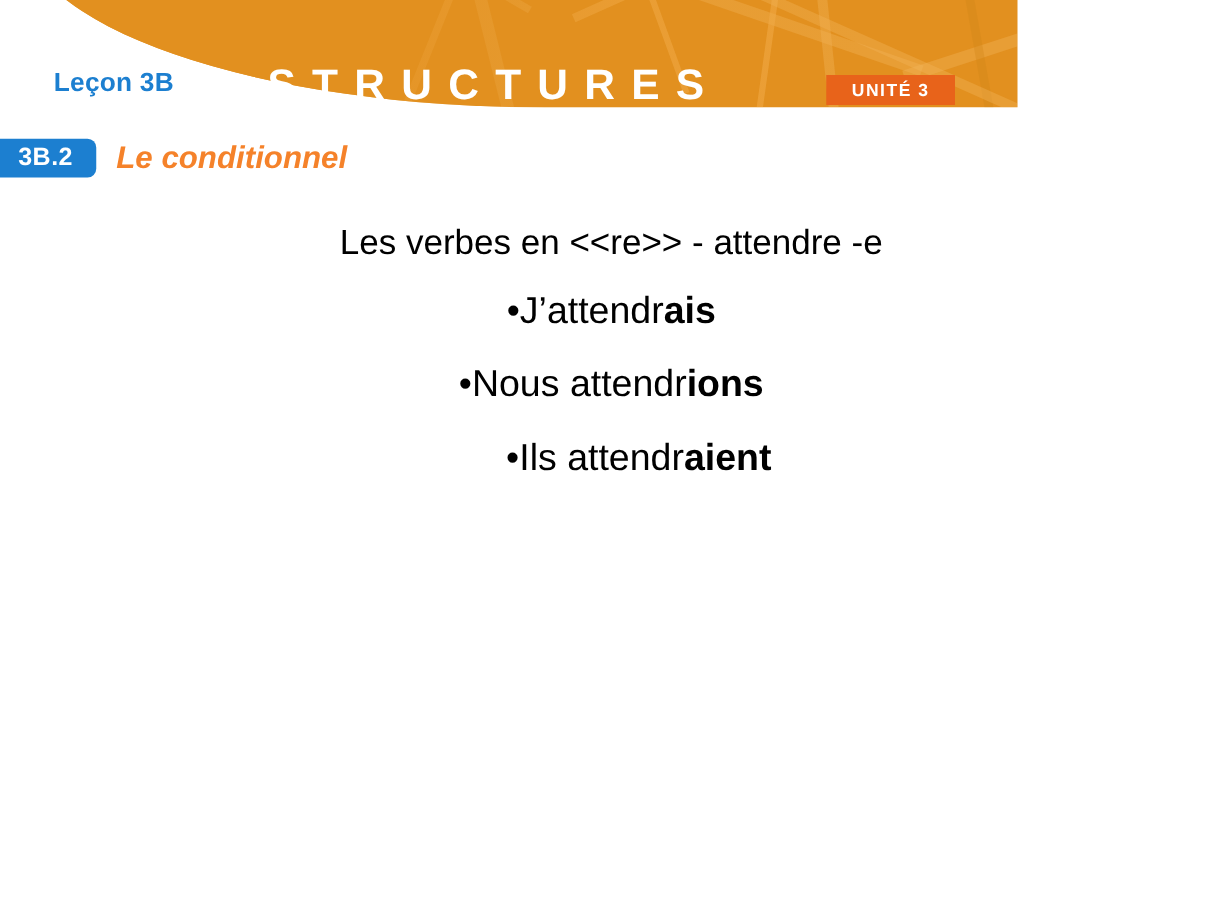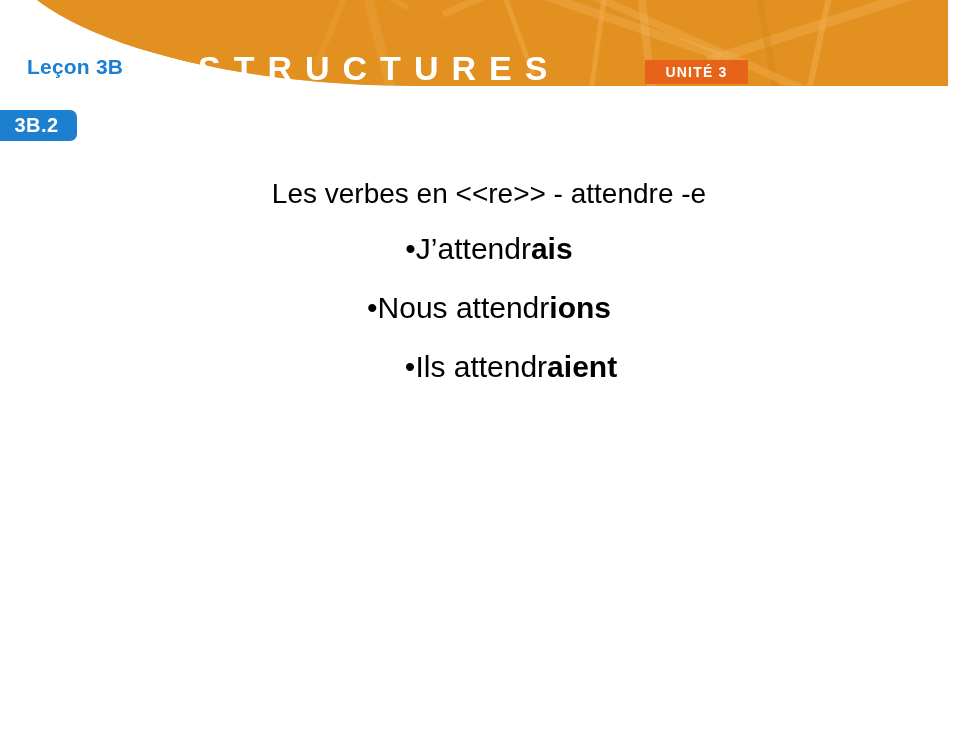--- a/index.html
+++ b/index.html
@@ -18,23 +18,23 @@
   
   .slide {
     position: relative;
     width: 978px;
     height: 734px;
     background: #ffffff;
   }
 
   .header-banner {
     position: absolute;
-    left: 0;
+    left: 16px;
     top: 0;
-    width: 948px;
+    width: 798px;
     height: 86px;
     overflow: hidden;
   }
 
   
   .banner-shape {
     position: absolute;
     left: 0;
     top: -60px;
     width: 978px;
@@ -126,20 +126,21 @@
     white-space: nowrap;
   }
 
   
   .subhead {
     position: absolute;
     left: 0;
     top: 110px;
     height: 32px;
     display: flex;
+    align-items: center;
   }
   .section-badge {
     width: 77px;
     height: 31px;
     background: #1C7FD0;
     border-top-right-radius: 7px;
     border-bottom-right-radius: 7px;
     color: #ffffff;
     font-size: 20px;
     font-weight: bold;
@@ -218,20 +219,21 @@
     <div class="lesson-label">Leçon 3B</div>
 
     <div class="structures-title">STRUCTURES</div>
 
     <div class="unite-tab">UNITÉ 3</div>
 
   </div>
 
   <div class="subhead">
     <div class="section-badge">3B.2</div>
+    <div class="section-title">Le conditionnel</div>
   </div>
 
   <div class="body-area">
     <div class="body-title">Les verbes en &lt;&lt;re&gt;&gt; - attendre -e</div>
     <div id="bullet-list">
         <div class="bullet-line"><span class="bullet-dot">•</span><span class="stem">J’attendr</span><span class="ending">ais</span></div>
         <div class="bullet-line"><span class="bullet-dot">•</span><span class="stem">Nous attendr</span><span class="ending">ions</span></div>
         <div class="bullet-line"><span class="bullet-dot">•</span><span class="stem">Ils attendr</span><span class="ending">aient</span></div>
       </div>
   </div>

